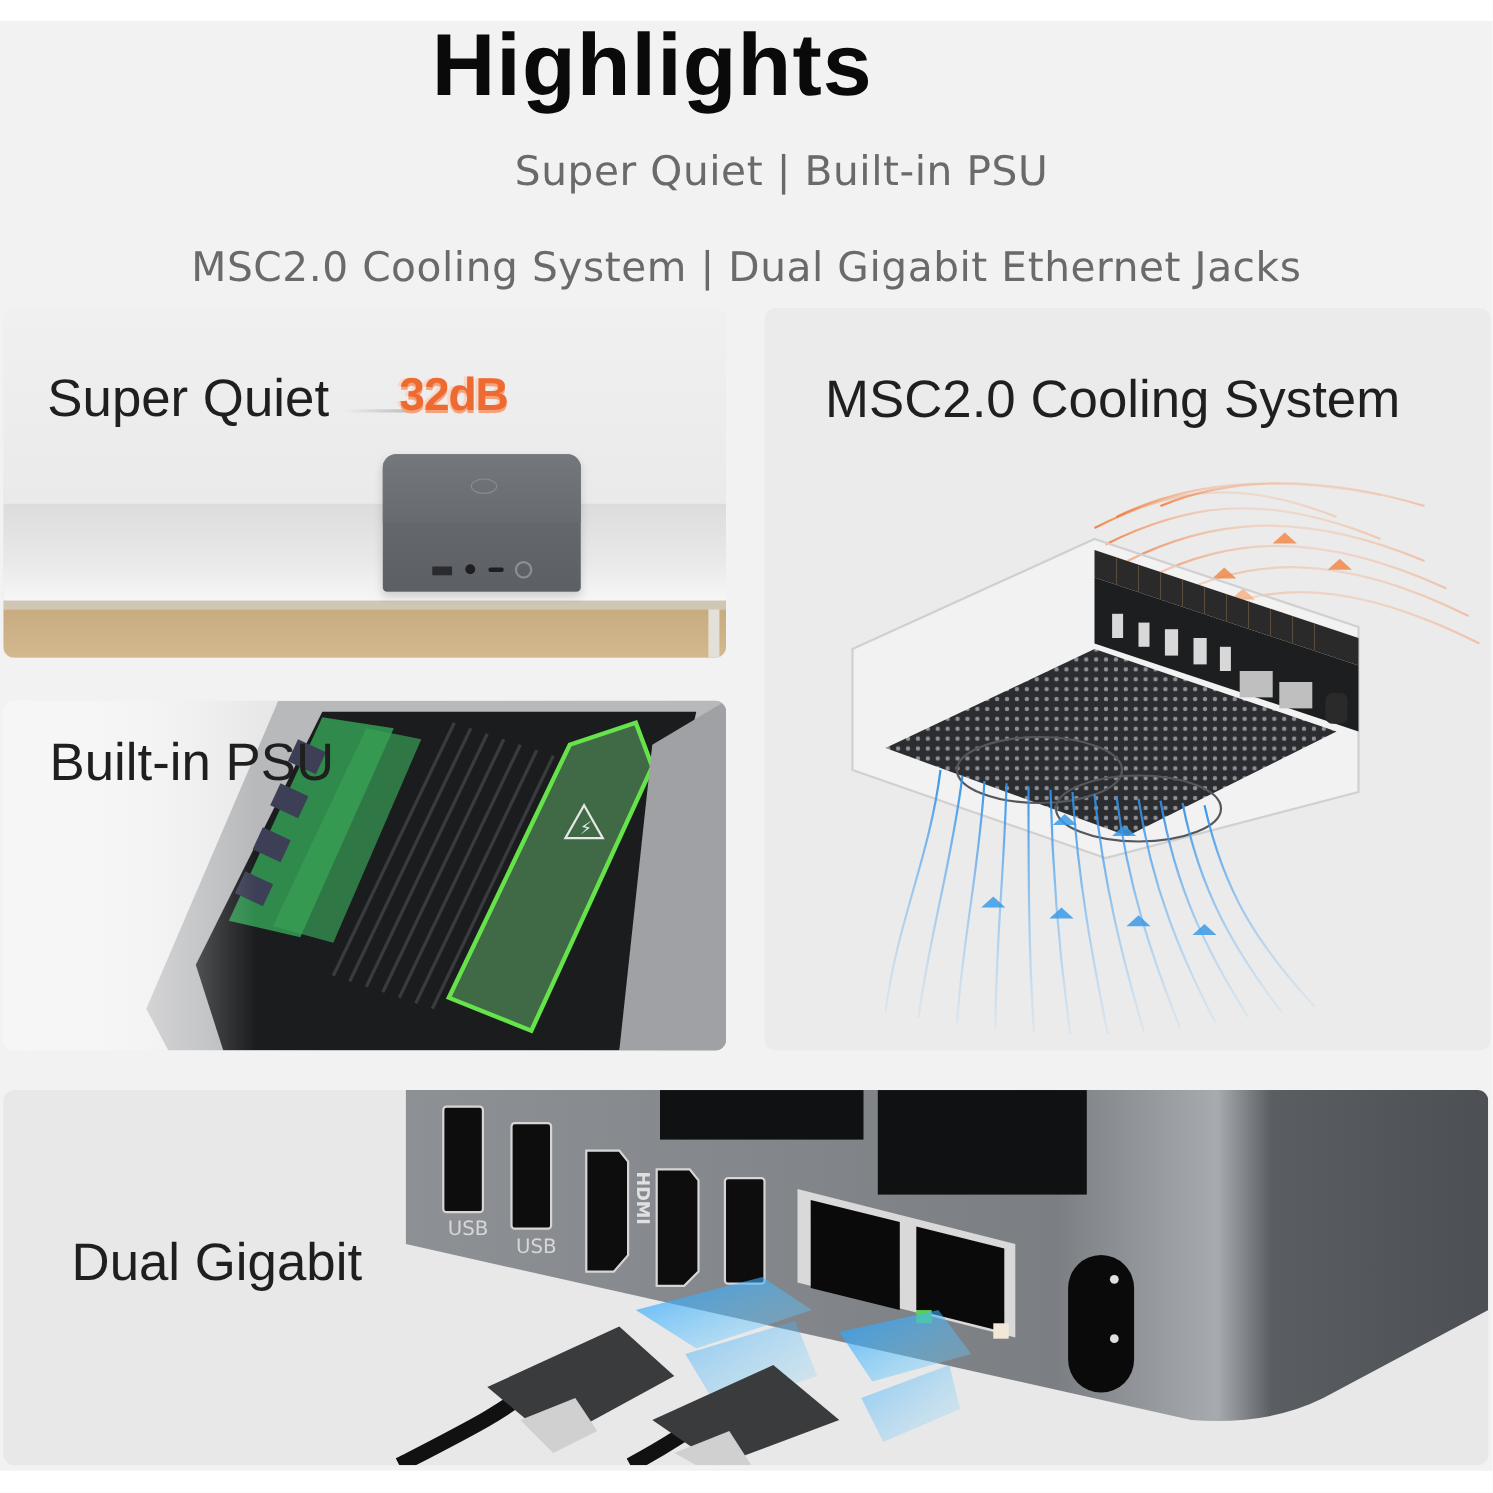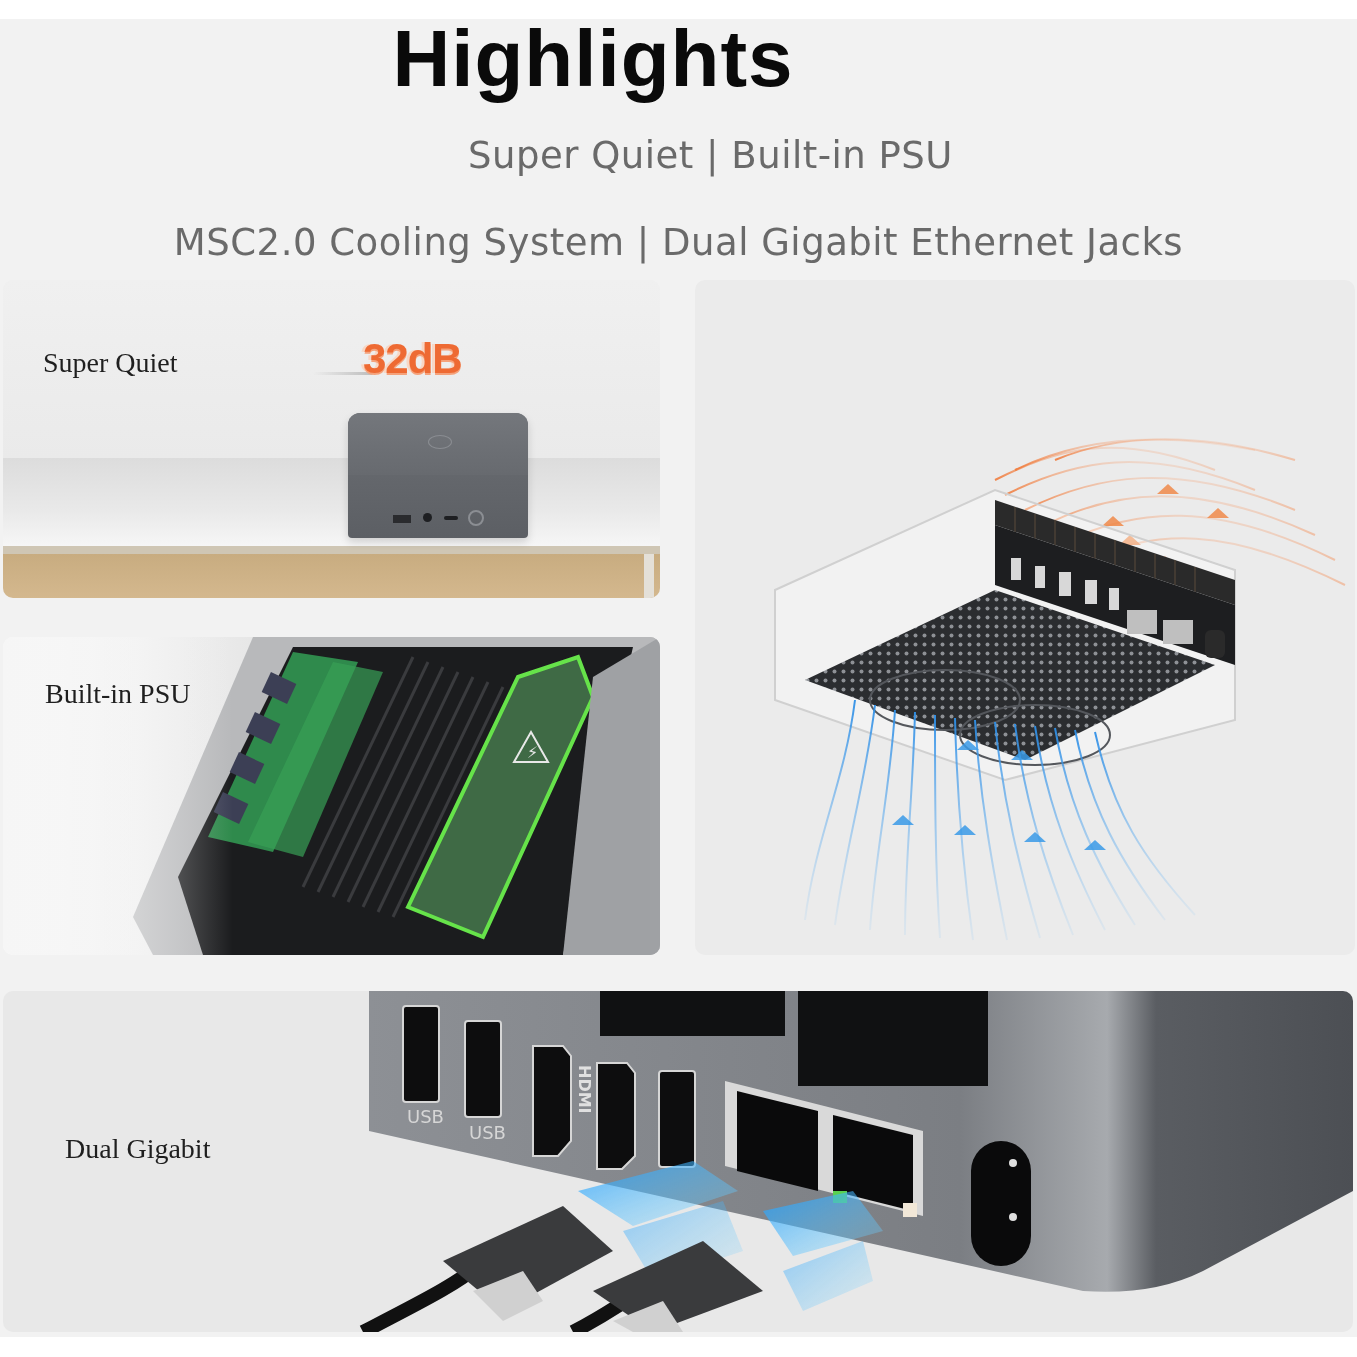--- a/index.html
+++ b/index.html
@@ -16,22 +16,22 @@
   .subtitle {
     position:absolute; left:0; width:1357px; text-align:center;
     font-family:"DejaVu Sans", sans-serif;
     font-size:37px; color:#6a6a6a; line-height:48px; letter-spacing:0.5px;
   }
   .sub1 { top:132px;padding-left:32px; }
   .sub2 { top:191px;margin-top:28px; }
 
   .card { position:absolute; border-radius:10px; overflow:hidden; background:#ebebeb; }
   .card-title {
-    position:absolute; font-family:Liberation Serif, serif; color:#1f1f1f;
-    font-size:28px; line-height:50px; white-space:nowrap; z-index:5;
+    position:absolute; font-family:Liberation Sans, sans-serif; color:#1f1f1f;
+    font-size:48px; line-height:50px; white-space:nowrap; z-index:5;
   }
 
   
   .c1 { left:3px; top:280px; width:657px; height:318px; background:linear-gradient(#efefef,#e8e8e8); }
   .c1 .wall { position:absolute; left:0; top:0; width:100%; height:178px; background:linear-gradient(#f0f0f0,#eaeaea); }
   .c1 .table-top { position:absolute; left:0; top:178px; width:100%; height:88px; background:linear-gradient(#dcdcdc,#e9e9e9 60%,#f6f6f6); }
   .c1 .table-edge { position:absolute; left:0; top:266px; width:100%; height:8px; background:#cfc6b4; }
   .c1 .table-wood { position:absolute; left:0; top:274px; width:100%; height:44px; background:linear-gradient(#c8ac80,#d4b88e); }
   .c1 .leg { position:absolute; right:6px; top:274px; width:10px; height:44px; background:#e4e0d8; }
   .db {
@@ -87,20 +87,21 @@
     <div class="top"></div>
     <div class="logo"></div>
     <div class="port-usb"></div>
     <div class="port-jack"></div>
     <div class="port-c"></div>
     <div class="power"></div>
   </div>
 </div>
 
 <div class="card c2">
+  <div class="card-title">MSC2.0 Cooling System</div>
   <svg width="660" height="675" viewBox="0 0 660 675">
     <defs>
       <linearGradient id="hot" x1="0" y1="1" x2="1" y2="0">
         <stop offset="0" stop-color="#f07a3a" stop-opacity="0.9"></stop>
         <stop offset="1" stop-color="#f5b08a" stop-opacity="0.1"></stop>
       </linearGradient>
       <linearGradient id="cool" x1="0" y1="0" x2="0" y2="1">
         <stop offset="0" stop-color="#2f8fe6" stop-opacity="0.95"></stop>
         <stop offset="1" stop-color="#8cc6f5" stop-opacity="0.15"></stop>
       </linearGradient>

